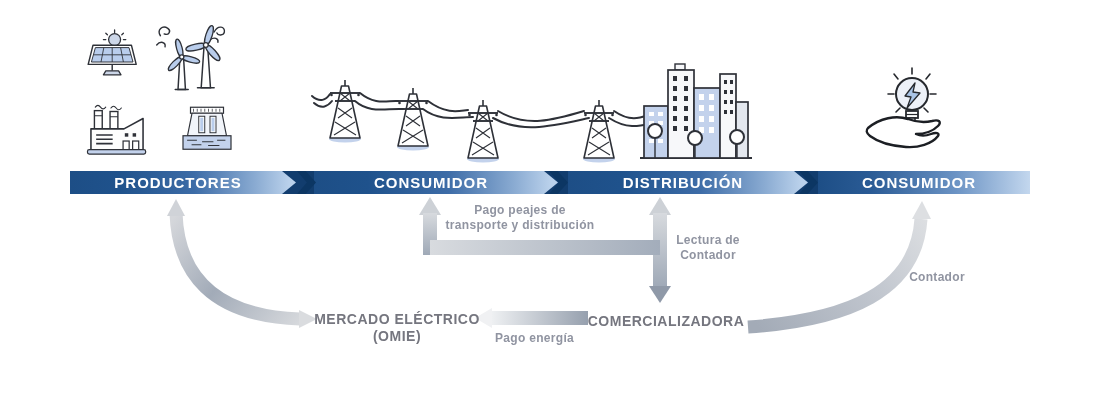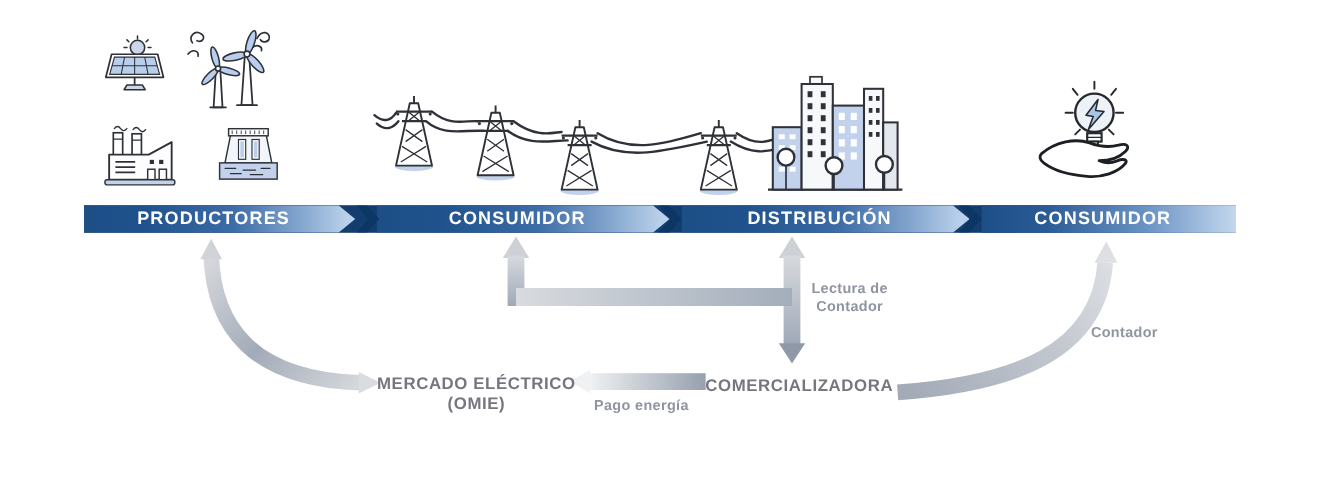--- a/index.html
+++ b/index.html
@@ -284,20 +284,24 @@
     </g>
 
     <rect x="430" y="240" width="230" height="15" fill="url(#gradH)"></rect>
 
     <g>
       <rect x="492" y="311" width="96" height="14" fill="url(#gradPE)"></rect>
       <polygon points="475,318 492,308 492,328" fill="#f0f1f3"></polygon>
     </g>
   </svg>
 
+  <div class="abs flow-label" style="left:403px;top:203px;width:234px;">
+    <span style="display:block">Pago peajes de</span>
+    <span style="display:block">transporte y distribución</span>
+  </div>
   <div class="abs flow-label" style="left:658px;top:233px;width:100px;">
     <span style="display:block">Lectura de</span>
     <span style="display:block">Contador</span>
   </div>
   <div class="abs flow-label" style="left:870px;top:270px;width:134px;">
     <span style="display:block">Contador</span>
   </div>
   <div class="abs flow-label" style="left:454px;top:331px;width:120px;text-align:right;">
     <span>Pago energía</span>
   </div>

